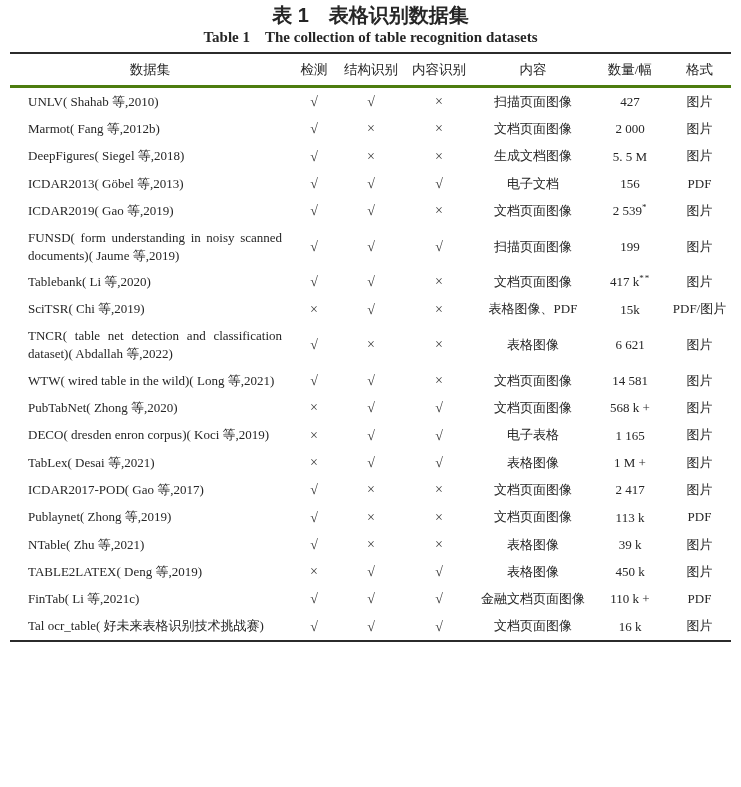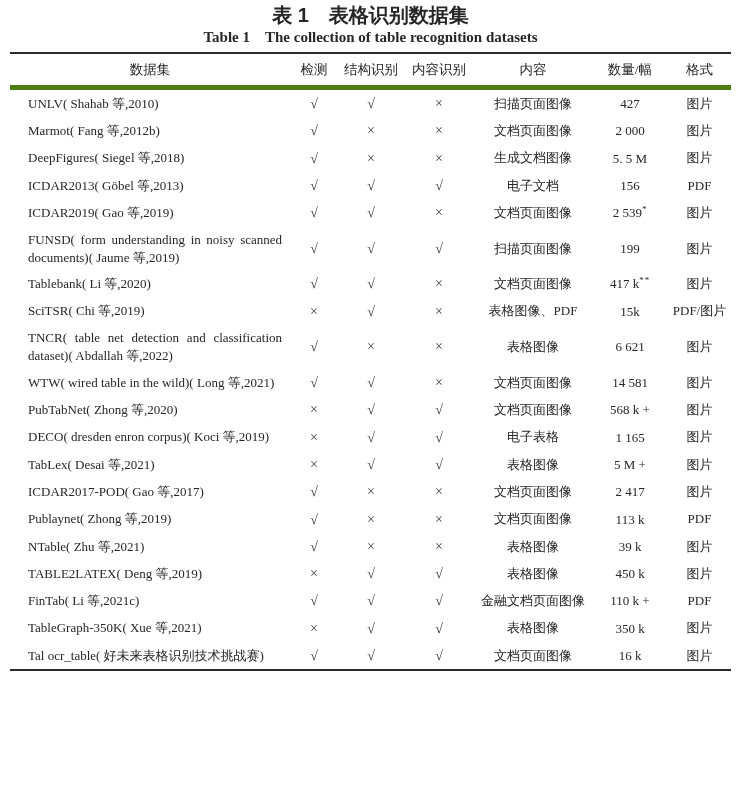--- a/index.html
+++ b/index.html
@@ -16,21 +16,21 @@
     font-weight: bold; font-size: 20px; line-height: 20px;
   }
   .cap-en { font-weight: bold; font-size: 15px; line-height: 24px; }
 
   table.ds-table {
     border-collapse: collapse; table-layout: fixed;
     width: 721px; margin: 3px 10px 0 10px;
     border-top: 2px solid #2b2b2b;
     border-bottom: 2px solid #2b2b2b;
   }
-  thead tr { border-bottom: 5px solid #4d7c0f; }
+  thead tr { border-bottom: 3px solid #4d7c0f; }
   th { font-weight: normal; font-size: 13.5px; padding: 7px 0 6px 0; text-align: center; }
   td { font-size: 13px; vertical-align: middle; padding: 4px 3px; line-height: 1.38; }
   .c-name { text-align: justify; padding-left: 18px; padding-right: 8px; }
   .c-flag, .c-content, .c-qty, .c-fmt { text-align: center; }
   .c-flag { font-size: 14px; color: #3c3c3c; }
   .c-qty { white-space: nowrap; }
   .sup { font-size: 9px; vertical-align: super; letter-spacing: 1px; }
 </style>
 </head>
 <body>
@@ -184,21 +184,21 @@
     <td class="c-fmt">图片</td>
   </tr>
 
 
   <tr class="data-row">
     <td class="c-name">TabLex( Desai 等,2021)</td>
     <td class="c-flag">×</td>
     <td class="c-flag">√</td>
     <td class="c-flag">√</td>
     <td class="c-content">表格图像</td>
-    <td class="c-qty"><span>5 M +</span><sup class="sup"></sup></td>
+    <td class="c-qty"><span>1 M +</span><sup class="sup"></sup></td>
     <td class="c-fmt">图片</td>
   </tr>
 
   <tr class="data-row">
     <td class="c-name">ICDAR2017-POD( Gao 等,2017)</td>
     <td class="c-flag">√</td>
     <td class="c-flag">×</td>
     <td class="c-flag">×</td>
     <td class="c-content">文档页面图像</td>
     <td class="c-qty"><span>2 417</span><sup class="sup"></sup></td>
@@ -239,29 +239,20 @@
     <td class="c-name">FinTab( Li 等,2021c)</td>
     <td class="c-flag">√</td>
     <td class="c-flag">√</td>
     <td class="c-flag">√</td>
     <td class="c-content">金融文档页面图像</td>
     <td class="c-qty"><span>110 k +</span><sup class="sup"></sup></td>
     <td class="c-fmt">PDF</td>
   </tr>
 
 
-  <tr class="data-row">
-    <td class="c-name">TableGraph-350K( Xue 等,2021)</td>
-    <td class="c-flag">×</td>
-    <td class="c-flag">√</td>
-    <td class="c-flag">√</td>
-    <td class="c-content">表格图像</td>
-    <td class="c-qty"><span>350 k</span><sup class="sup"></sup></td>
-    <td class="c-fmt">图片</td>
-  </tr>
 
   <tr class="data-row">
     <td class="c-name">Tal ocr_table( 好未来表格识别技术挑战赛)</td>
     <td class="c-flag">√</td>
     <td class="c-flag">√</td>
     <td class="c-flag">√</td>
     <td class="c-content">文档页面图像</td>
     <td class="c-qty"><span>16 k</span><sup class="sup"></sup></td>
     <td class="c-fmt">图片</td>
   </tr>

